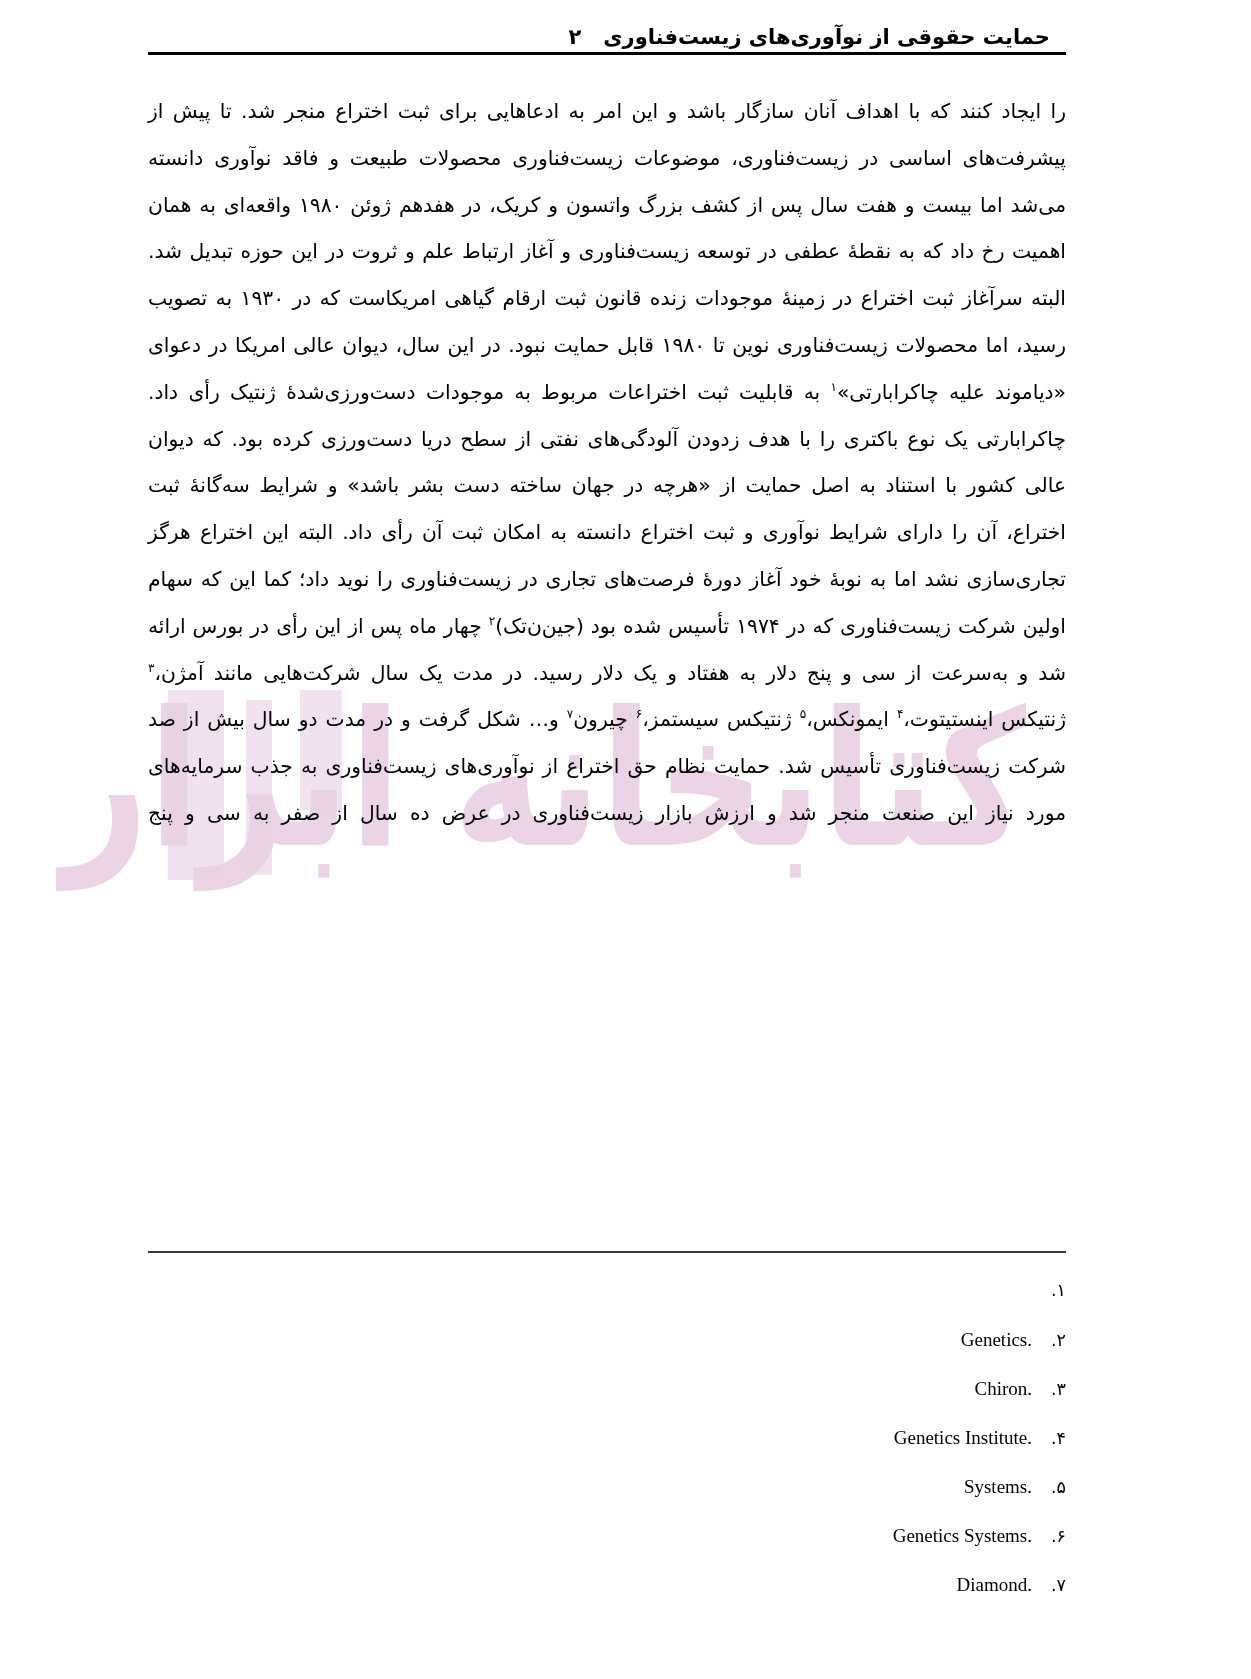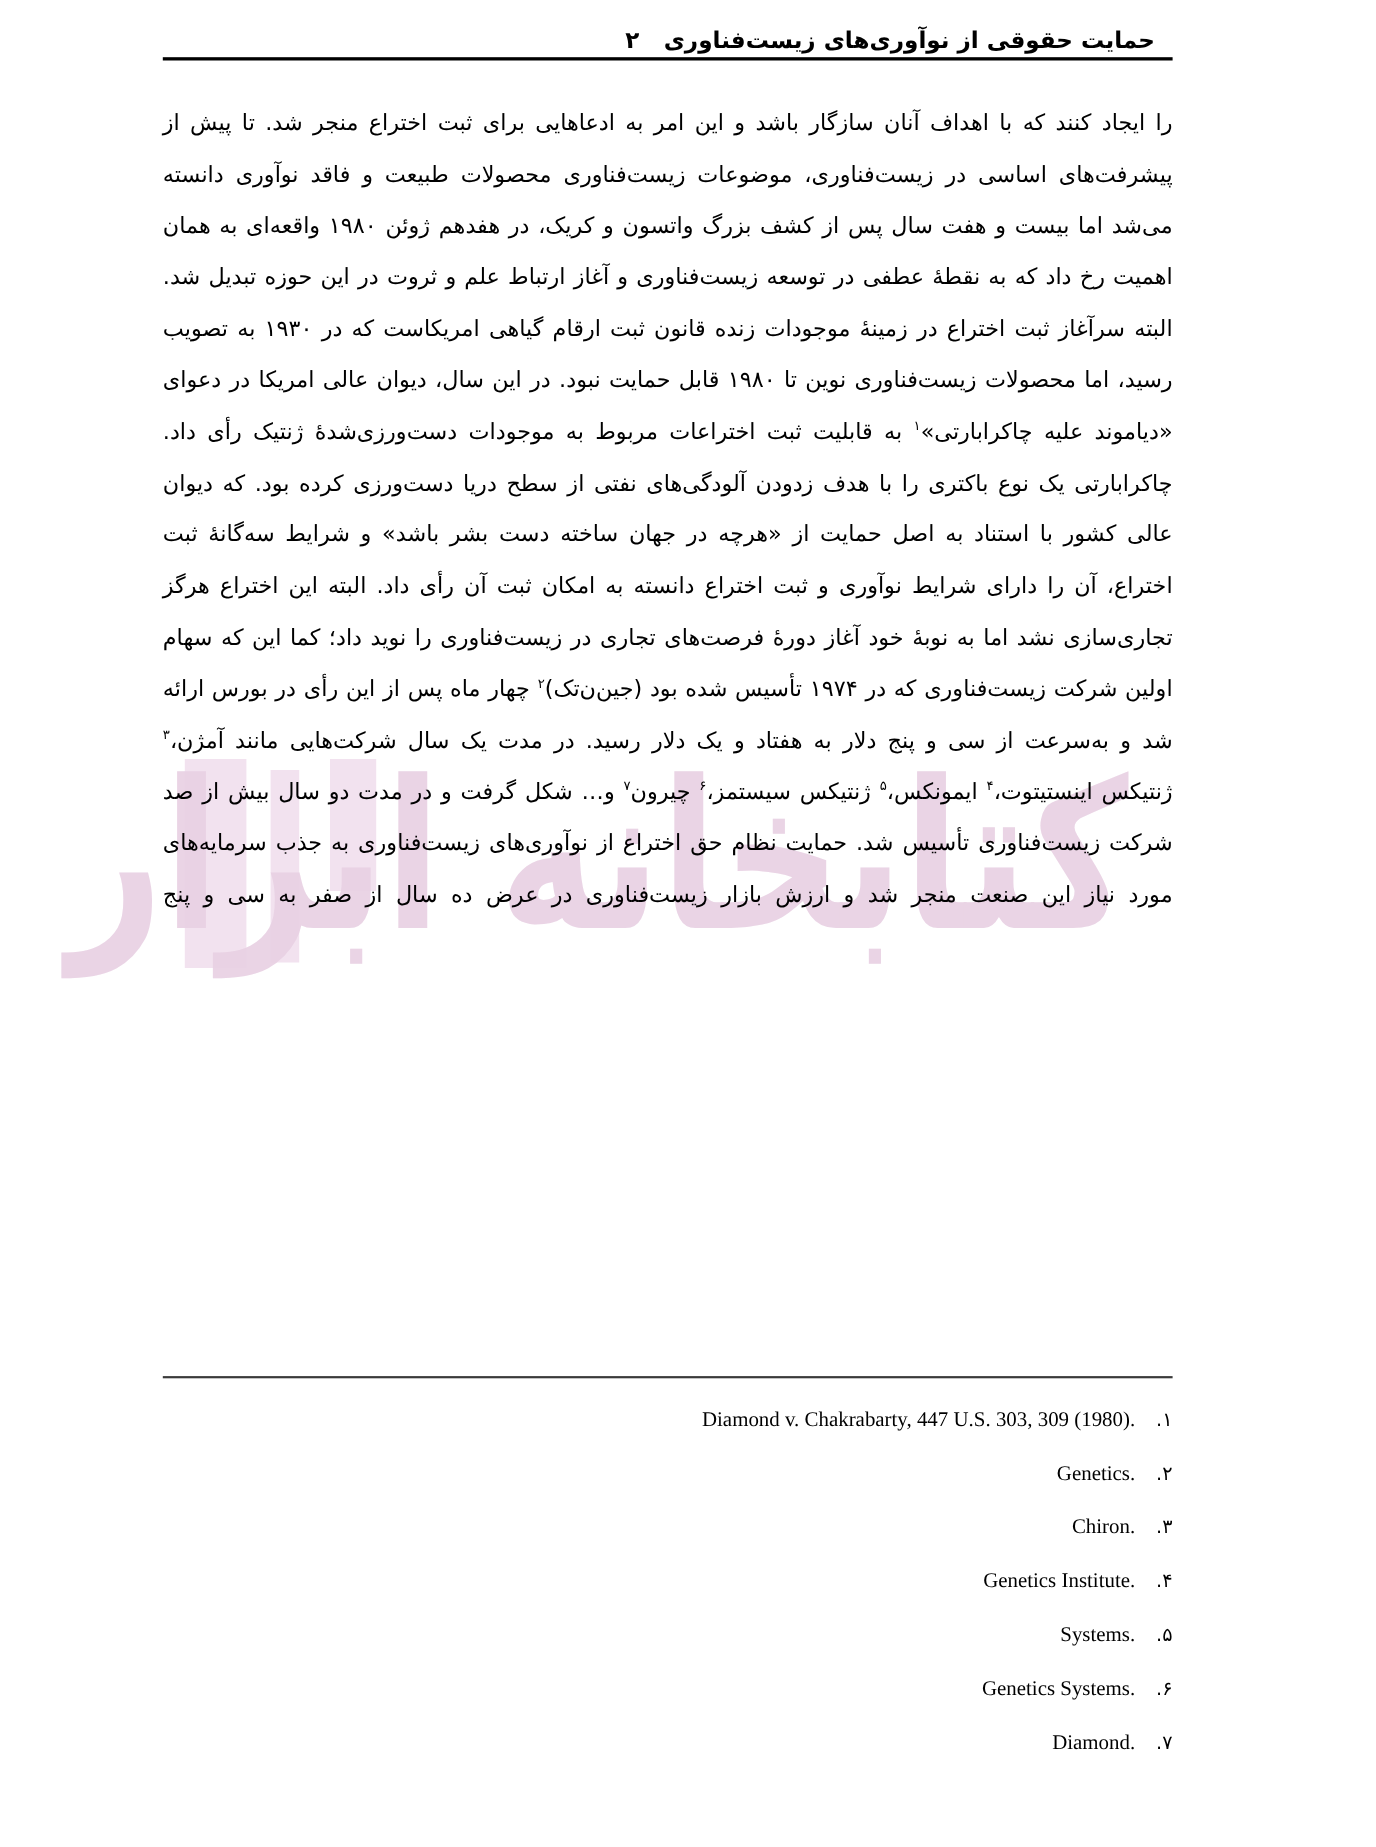--- a/index.html
+++ b/index.html
@@ -191,21 +191,20 @@
 
   <div class="body-text">
     <p>را ایجاد کنند که با اهداف آنان سازگار باشد و این امر به ادعاهایی برای ثبت اختراع منجر شد. تا پیش از پیشرفت‌های اساسی در زیست‌فناوری، موضوعات زیست‌فناوری محصولات طبیعت و فاقد نوآوری دانسته می‌شد اما بیست و هفت سال پس از کشف بزرگ واتسون و کریک، در هفدهم ژوئن ۱۹۸۰ واقعه‌ای به همان اهمیت رخ داد که به نقطهٔ عطفی در توسعه زیست‌فناوری و آغاز ارتباط علم و ثروت در این حوزه تبدیل شد. البته سرآغاز ثبت اختراع در زمینهٔ موجودات زنده قانون ثبت ارقام گیاهی امریکاست که در ۱۹۳۰ به تصویب رسید، اما محصولات زیست‌فناوری نوین تا ۱۹۸۰ قابل حمایت نبود. در این سال، دیوان عالی امریکا در دعوای «دیاموند علیه چاکرابارتی»<sup class="fn">۱</sup> به قابلیت ثبت اختراعات مربوط به موجودات دست‌ورزی‌شدهٔ ژنتیک رأی داد. چاکرابارتی یک نوع باکتری را با هدف زدودن آلودگی‌های نفتی از سطح دریا دست‌ورزی کرده بود. که دیوان عالی کشور با استناد به اصل حمایت از «هرچه در جهان ساخته دست بشر باشد» و شرایط سه‌گانهٔ ثبت اختراع، آن را دارای شرایط نوآوری و ثبت اختراع دانسته به امکان ثبت آن رأی داد. البته این اختراع هرگز تجاری‌سازی نشد اما به نوبهٔ خود آغاز دورهٔ فرصت‌های تجاری در زیست‌فناوری را نوید داد؛ کما این که سهام اولین شرکت زیست‌فناوری که در ۱۹۷۴ تأسیس شده بود (جین‌ن‌تک)<sup class="fn">۲</sup> چهار ماه پس از این رأی در بورس ارائه شد و به‌سرعت از سی و پنج دلار به هفتاد و یک دلار رسید. در مدت یک سال شرکت‌هایی مانند آمژن،<sup class="fn">۳</sup> ژنتیکس اینستیتوت،<sup class="fn">۴</sup> ایمونکس،<sup class="fn">۵</sup> ژنتیکس سیستمز،<sup class="fn">۶</sup> چیرون<sup class="fn">۷</sup> و… شکل گرفت و در مدت دو سال بیش از صد شرکت زیست‌فناوری تأسیس شد. حمایت نظام حق اختراع از نوآوری‌های زیست‌فناوری به جذب سرمایه‌های مورد نیاز این صنعت منجر شد و ارزش بازار زیست‌فناوری در عرض ده سال از صفر به سی و پنج</p>
   </div>
 
   <div class="fn-rule"></div>
 
   <div class="footnotes">
     <div class="fn-item">
       <span class="fn-num">۱.</span>
-      <span class="fn-body">Diamond v. Chakrabarty, 447 U.S. 303, 309 (1980).</span>
     </div>
     <div class="fn-item">
       <span class="fn-num">۲.</span>
       <span class="fn-body">Genetics.</span>
     </div>
     <div class="fn-item">
       <span class="fn-num">۳.</span>
       <span class="fn-body">Chiron.</span>
     </div>
     <div class="fn-item">

